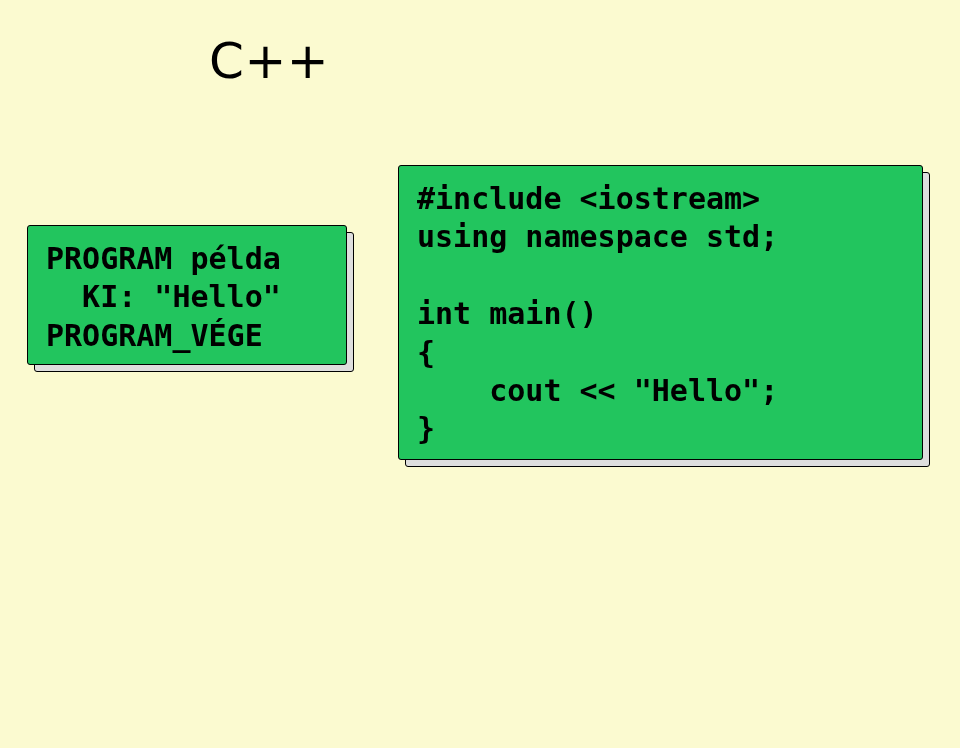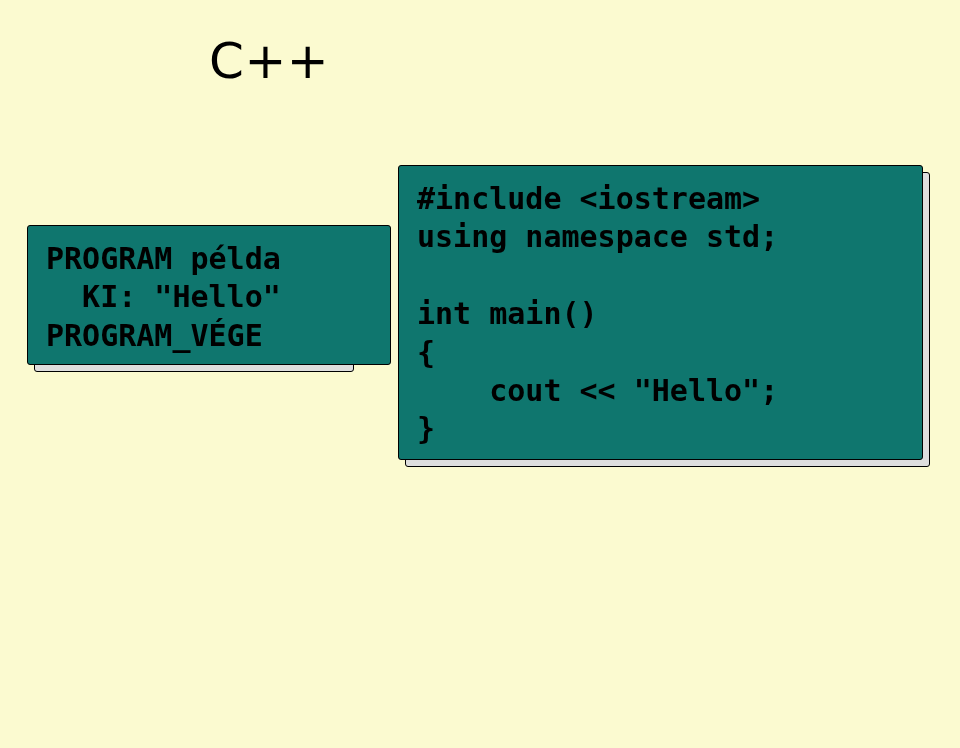--- a/index.html
+++ b/index.html
@@ -26,33 +26,33 @@
     left: 7px;
     top: 7px;
     background: #dedede;
     border: 1px solid #000;
     border-radius: 3px;
     width: 100%;
     height: 100%;
   }
   .panel {
     position: relative;
-    background: #0f766e;
+    background: #22c55e;
     border: 1px solid #000;
     border-radius: 3px;
     padding: 14px 6px 14px 18px;
   }
   .pseudocode-wrap {
     left: 27px;
     top: 225px;
     width: 320px;
     height: 140px;
   }
   .pseudocode-wrap .panel {
-    width: 364px;
+    width: 320px;
     height: 140px;
   }
   .cppcode-wrap {
     left: 398px;
     top: 165px;
     width: 525px;
     height: 295px;
   }
   .cppcode-wrap .panel {
     width: 525px;

